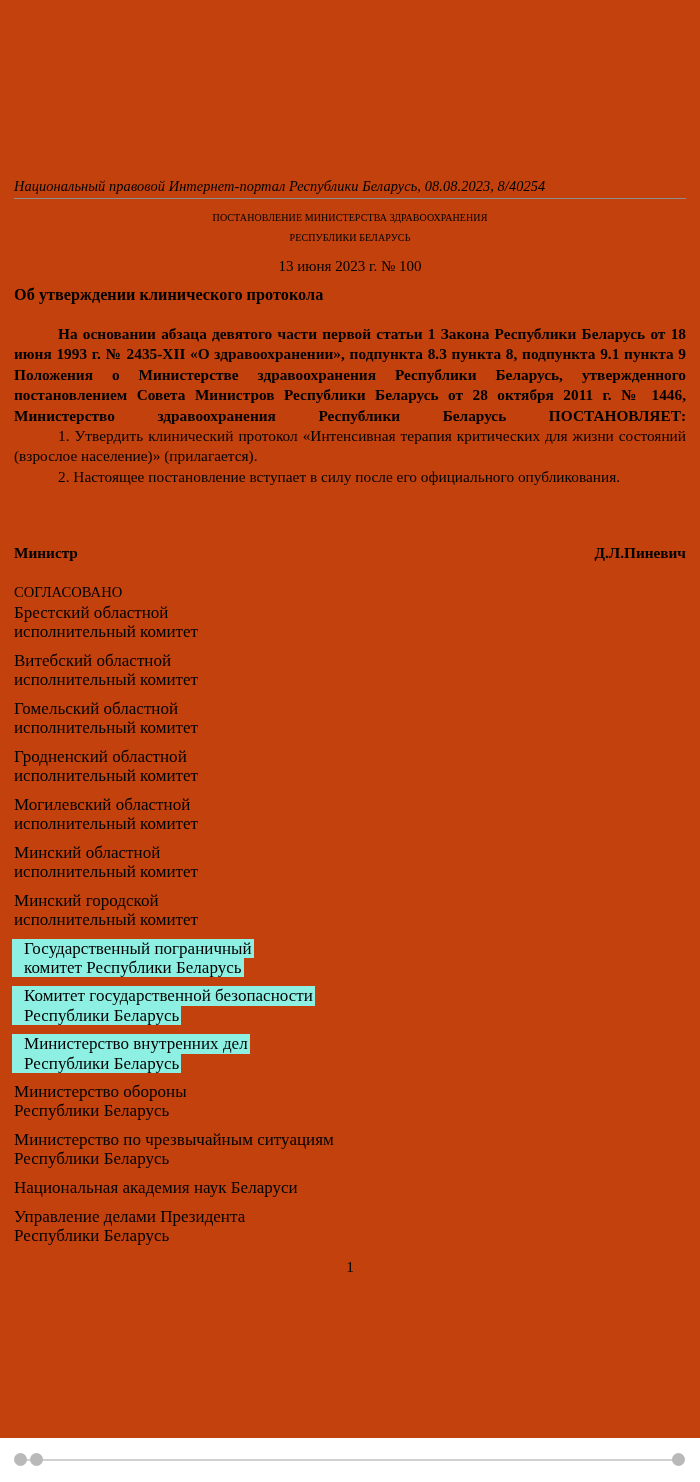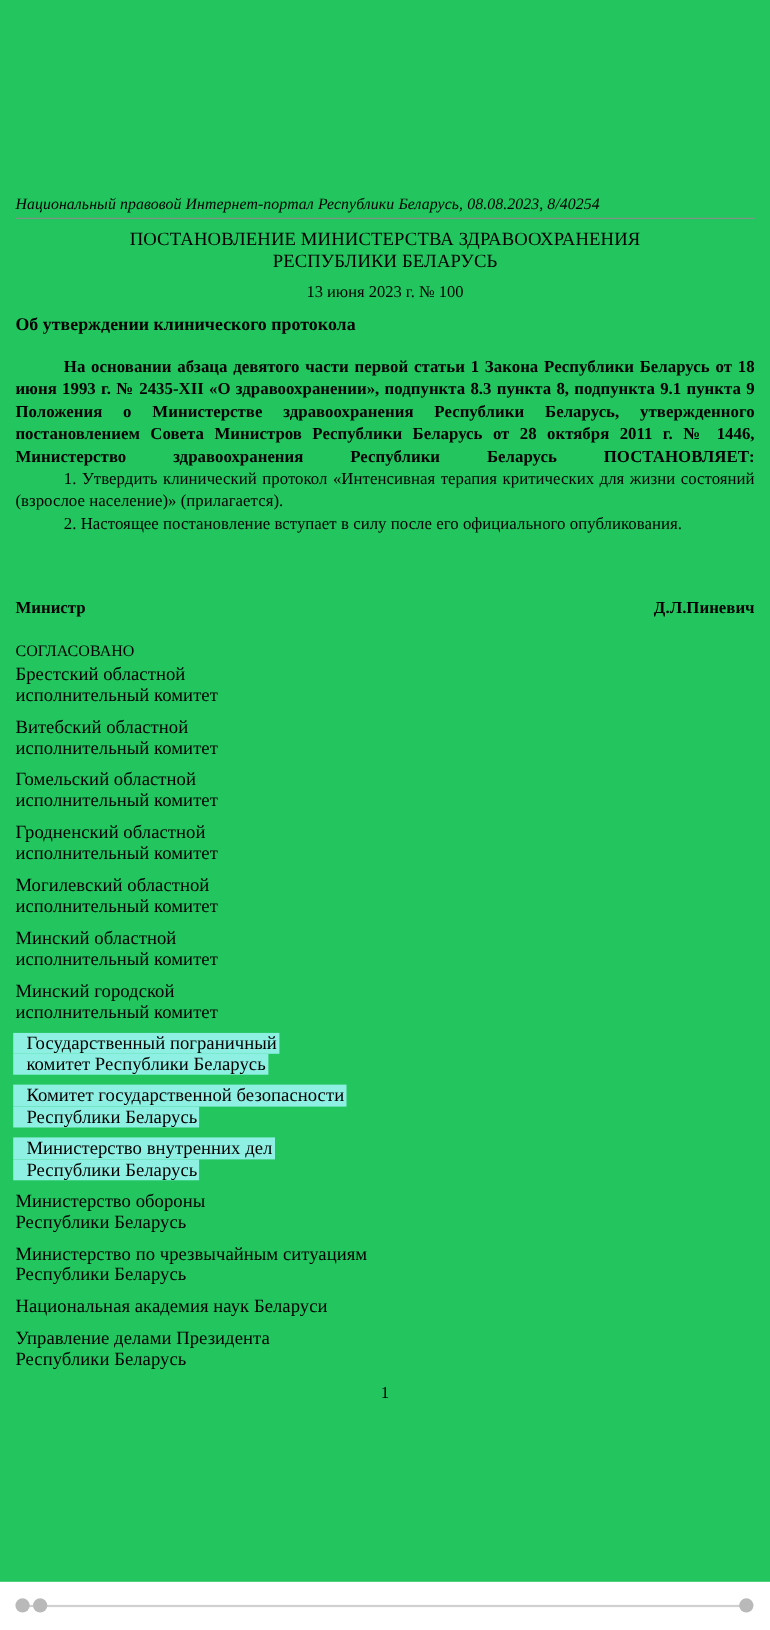--- a/index.html
+++ b/index.html
@@ -15,21 +15,21 @@
     font-family: "Liberation Serif", "DejaVu Serif", serif;
     color: #000000;
     overflow: hidden;
   }
 
   .page {
     position: absolute;
     left: 0; top: 0;
     width: 700px;
     height: 1482px;
-    background: #22c55e;
+    background: #c2410c;
   }
 
   
   .doc-header {
     position: absolute;
     left: 14px;
     top: 178px;
     width: 672px;
   }
   .doc-header-text {
@@ -49,21 +49,21 @@
 
   
   .title-block {
     position: absolute;
     left: 14px;
     top: 208px;
     width: 672px;
     text-align: center;
   }
   .title-line {
-    font-size: 17px;
+    font-size: 10px;
     line-height: 20.4px;
     letter-spacing: 0.1px;
   }
   .title-date {
     font-size: 15px;
     line-height: 20.4px;
     margin-top: 7px;
   }
 
   

